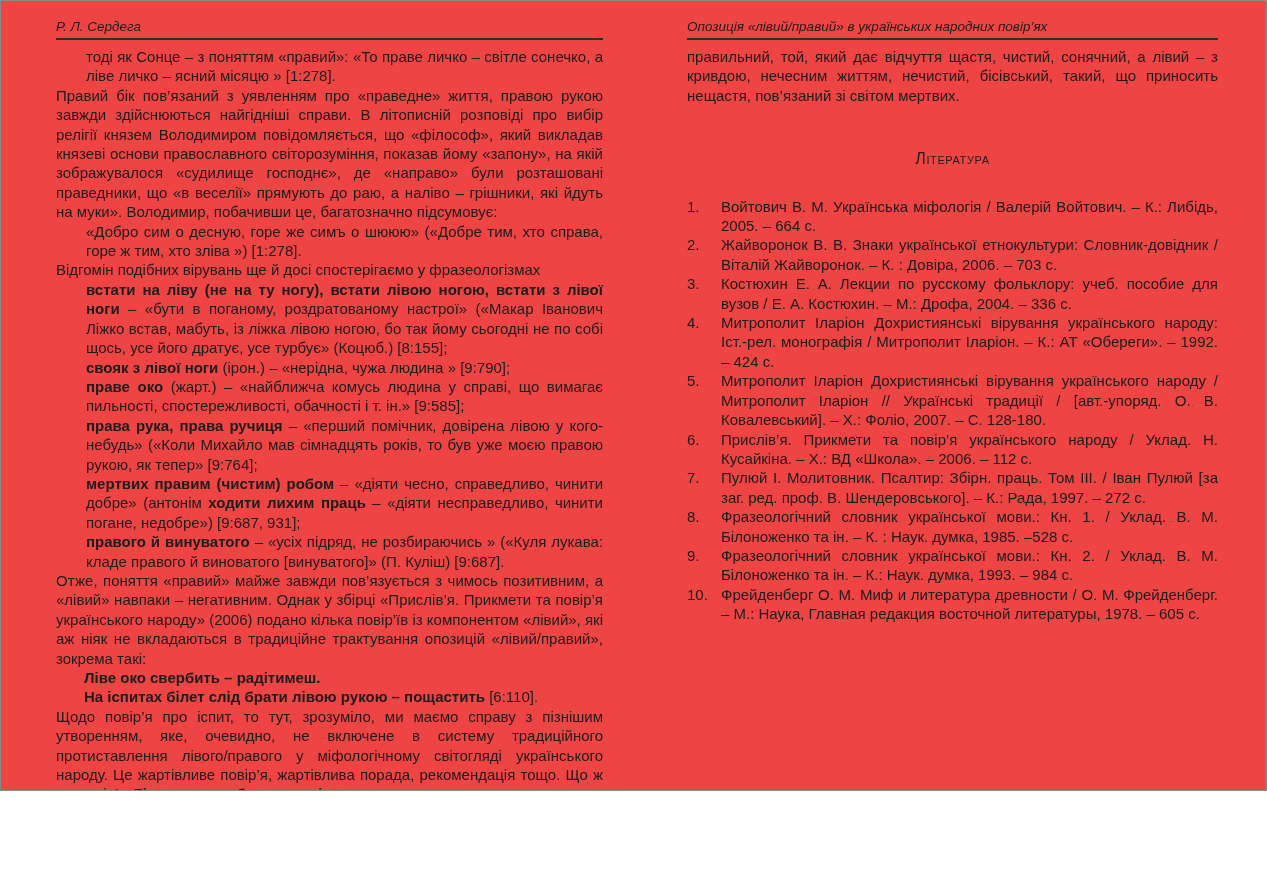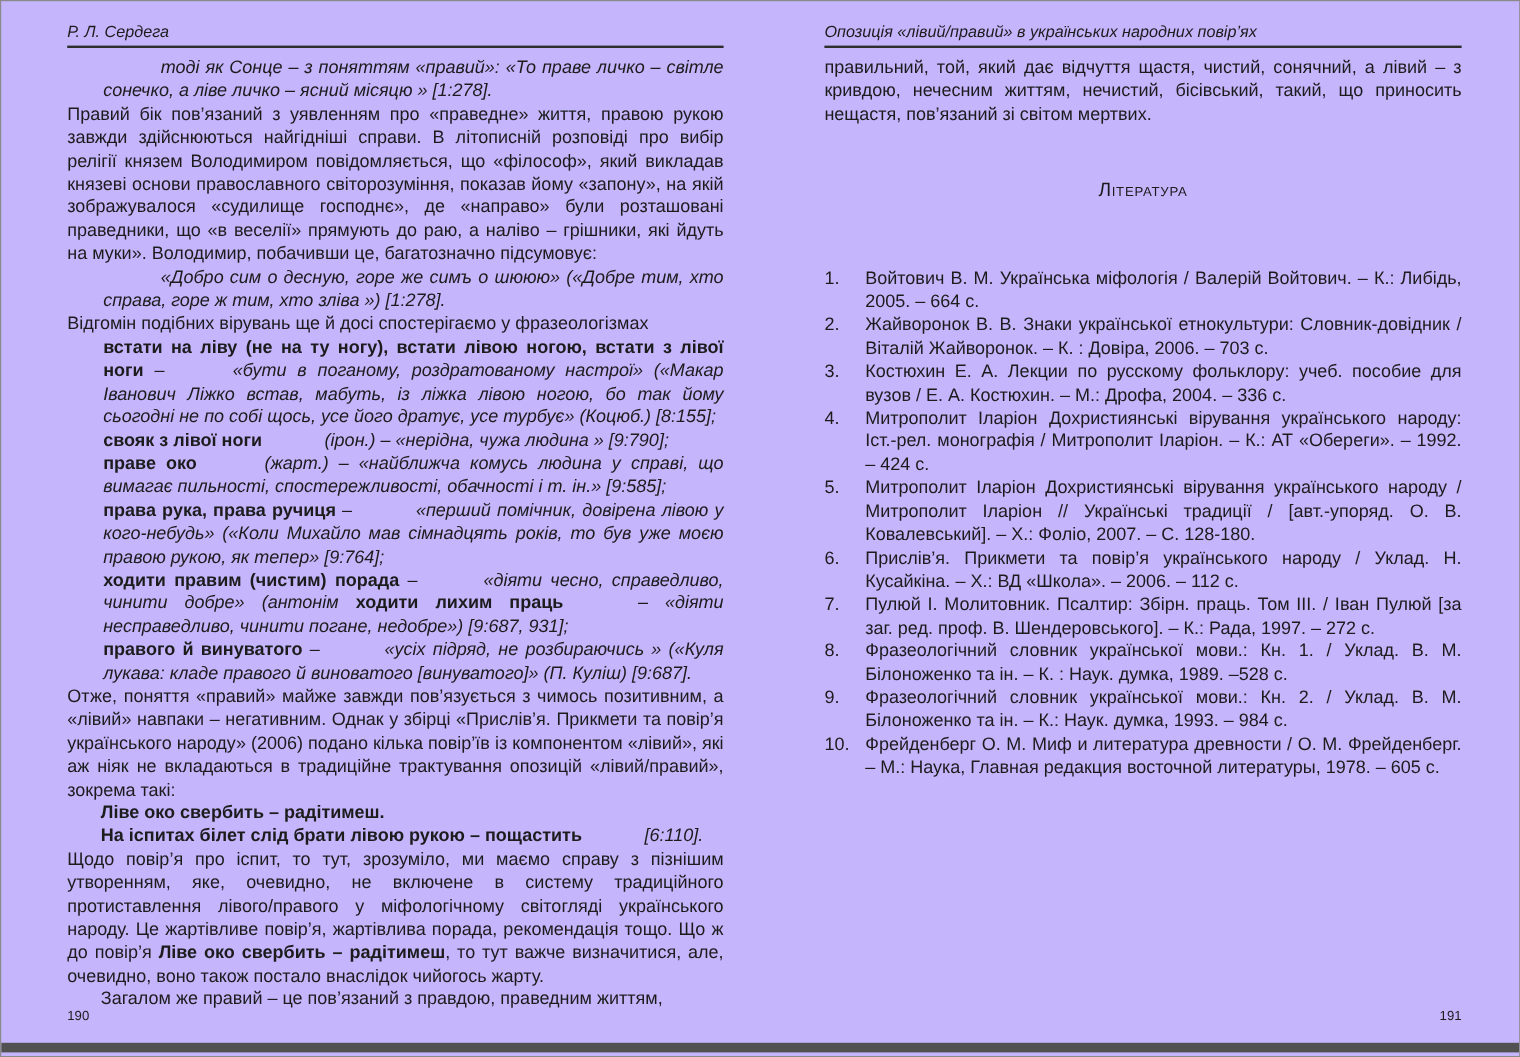--- a/index.html
+++ b/index.html
@@ -1,19 +1,19 @@
 <!DOCTYPE html>
 <html><head>
 <meta charset="utf-8">
 <style>
   html,body{margin:0;padding:0;background:#ffffff;}
   #page{
     position:relative;
-    width:1267px;height:881px;
-    background:#c4b5fd;
+    width:1267px;height:791px;
+    background:#ef4444;
     border:1px solid #8a8a8a;
     box-sizing:border-box;
     font-family:"Liberation Sans", sans-serif;
     color:#1c1c1c;
     overflow:hidden;
   }
   .running-head{
     position:absolute;top:18px;
     font-size:13.5px;font-style:italic;
     padding-bottom:4px;
@@ -26,27 +26,27 @@
     position:absolute;top:46px;
     font-size:15px;line-height:19.4px;
   }
   #col-left{left:55px;width:547px;}
   #col-right{left:686px;width:531px;}
   .blk{text-align:justify;}
   .blk.quote{margin-left:30px;}
   .blk.hang{margin-left:30px;}
   .blk.para-indent{text-indent:28px;}
   .run-b{font-weight:700;}
-  .run-i{font-style:italic;margin-left:48px;}
+  .run-i{}
   #lit-heading{
     text-align:center;
     font-variant:small-caps;
     letter-spacing:0.6px;
     font-size:16px;
-    margin-top:44px;margin-bottom:54px;
+    margin-top:44px;margin-bottom:28px;
   }
   #refs{}
   .ref-item{display:flex;text-align:justify;}
   .ref-num{flex:none;width:34px;}
   .ref-text{flex:1;text-align:justify;}
   .page-number{
     position:absolute;top:840px;
     font-size:11px;
   }
   #pageno-left{left:55px;}
@@ -67,21 +67,21 @@
 
   <div id="col-left" class="column">
       <div class="blk quote"><span class="run-i">тоді як Сонце – з поняттям «правий»: «То праве личко – світле сонечко, а ліве личко – ясний місяцю » [1:278].</span></div>
       <div class="blk para"><span>Правий бік пов’язаний з уявленням про «праведне» життя, правою рукою завжди здійснюються найгідніші справи. В літописній розповіді про вибір релігії князем Володимиром повідомляється, що «філософ», який викладав князеві основи православного світорозуміння, показав йому «запону», на якій зображувалося «судилище господнє», де «направо» були розташовані праведники, що «в веселії» прямують до раю, а наліво – грішники, які йдуть на муки». Володимир, побачивши це, багатозначно підсумовує:</span></div>
       <div class="blk quote"><span class="run-i">«Добро сим о десную, горе же симъ о шююю» («Добре тим, хто справа, горе ж тим, хто зліва ») [1:278].</span></div>
       <div class="blk para"><span>Відгомін подібних вірувань ще й досі спостерігаємо у фразеологізмах</span></div>
       <div class="blk hang"><span class="run-b">встати на ліву (не на ту ногу), встати лівою ногою, встати з лівої ноги</span><span> – </span><span class="run-i">«бути в поганому, роздратованому настрої» («Макар Іванович Ліжко встав, мабуть, із ліжка лівою ногою, бо так йому сьогодні не по собі щось, усе його дратує, усе турбує» (Коцюб.) [8:155];</span></div>
       <div class="blk hang"><span class="run-b">свояк з лівої ноги</span><span class="run-i"> (ірон.) – «нерідна, чужа людина » [9:790];</span></div>
       <div class="blk hang"><span class="run-b">праве око</span><span class="run-i"> (жарт.) – «найближча комусь людина у справі, що вимагає пильності, спостережливості, обачності і т. ін.» [9:585];</span></div>
       <div class="blk hang"><span class="run-b">права рука, права ручиця</span><span> – </span><span class="run-i">«перший помічник, довірена лівою у кого-небудь» («Коли Михайло мав сімнадцять років, то був уже моєю правою рукою, як тепер» [9:764];</span></div>
-      <div class="blk hang"><span class="run-b">ходити правим (чистим) порада</span><span> – </span><span class="run-i">«діяти чесно, справедливо, чинити добре» (антонім </span><span class="run-b">ходити лихим праць</span><span class="run-i"> – «діяти несправедливо, чинити погане, недобре») [9:687, 931];</span></div>
+      <div class="blk hang"><span class="run-b">мертвих правим (чистим) робом</span><span> – </span><span class="run-i">«діяти чесно, справедливо, чинити добре» (антонім </span><span class="run-b">ходити лихим праць</span><span class="run-i"> – «діяти несправедливо, чинити погане, недобре») [9:687, 931];</span></div>
       <div class="blk hang"><span class="run-b">правого й винуватого</span><span> – </span><span class="run-i">«усіх підряд, не розбираючись » («Куля лукава: кладе правого й виноватого [винуватого]» (П. Куліш) [9:687].</span></div>
       <div class="blk para"><span>Отже, поняття «правий» майже завжди пов’язується з чимось позитивним, а «лівий» навпаки – негативним. Однак у збірці «Прислів’я. Прикмети та повір’я українського народу» (2006) подано кілька повір’їв із компонентом «лівий», які аж ніяк не вкладаються в традиційне трактування опозицій «лівий/правий», зокрема такі:</span></div>
       <div class="blk para-indent"><span class="run-b">Ліве око свербить – радітимеш.</span></div>
       <div class="blk para-indent"><span class="run-b">На іспитах білет слід брати лівою рукою – пощастить</span><span class="run-i"> [6:110].</span></div>
       <div class="blk para"><span>Щодо повір’я про іспит, то тут, зрозуміло, ми маємо справу з пізнішим утворенням, яке, очевидно, не включене в систему традиційного протиставлення лівого/правого у міфологічному світогляді українського народу. Це жартівливе повір’я, жартівлива порада, рекомендація тощо. Що ж до повір’я </span><span class="run-b">Ліве око свербить – радітимеш</span><span>, то тут важче визначитися, але, очевидно, воно також постало внаслідок чийогось жарту.</span></div>
       <div class="blk para-indent"><span>Загалом же правий – це пов’язаний з правдою, праведним життям,</span></div>
     </div>
 
   <div id="col-right" class="column">
     <div>
@@ -112,21 +112,21 @@
         <div class="ref-item">
           <span class="ref-num">6.</span>
           <span class="ref-text">Прислів’я. Прикмети та повір’я українського народу / Уклад. Н. Кусайкіна. – Х.: ВД «Школа». – 2006. – 112 с.</span>
         </div>
         <div class="ref-item">
           <span class="ref-num">7.</span>
           <span class="ref-text">Пулюй І. Молитовник. Псалтир: Збірн. праць. Том III. / Іван Пулюй [за заг. ред. проф. В. Шендеровського]. – К.: Рада, 1997. – 272 с.</span>
         </div>
         <div class="ref-item">
           <span class="ref-num">8.</span>
-          <span class="ref-text">Фразеологічний словник української мови.: Кн. 1. / Уклад. В. М. Білоноженко та ін. – К. : Наук. думка, 1989. –528 с.</span>
+          <span class="ref-text">Фразеологічний словник української мови.: Кн. 1. / Уклад. В. М. Білоноженко та ін. – К. : Наук. думка, 1985. –528 с.</span>
         </div>
         <div class="ref-item">
           <span class="ref-num">9.</span>
           <span class="ref-text">Фразеологічний словник української мови.: Кн. 2. / Уклад. В. М. Білоноженко та ін. – К.: Наук. думка, 1993. – 984 с.</span>
         </div>
         <div class="ref-item">
           <span class="ref-num">10.</span>
           <span class="ref-text">Фрейденберг О. М. Миф и литература древности / О. М. Фрейденберг. – М.: Наука, Главная редакция восточной литературы, 1978. – 605 с.</span>
         </div>
       </div>

